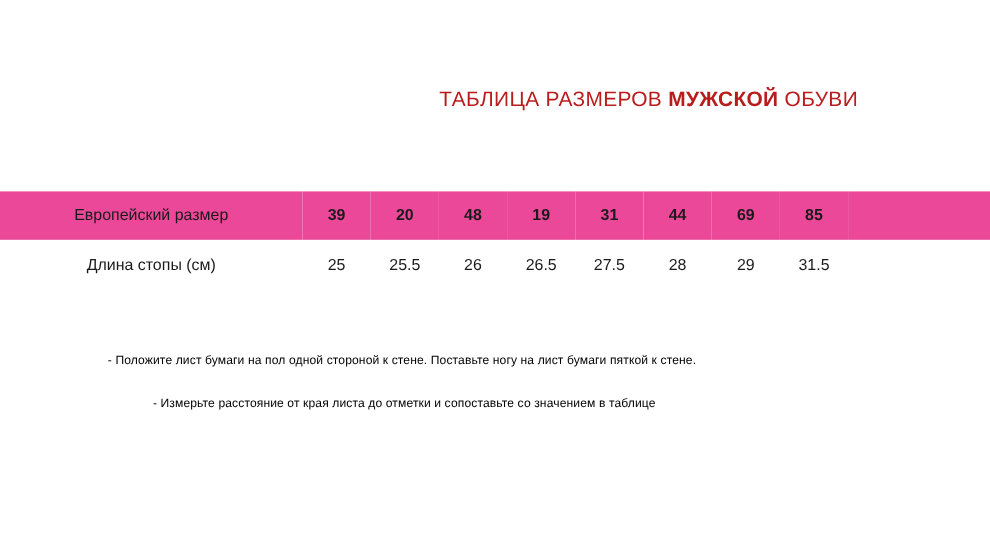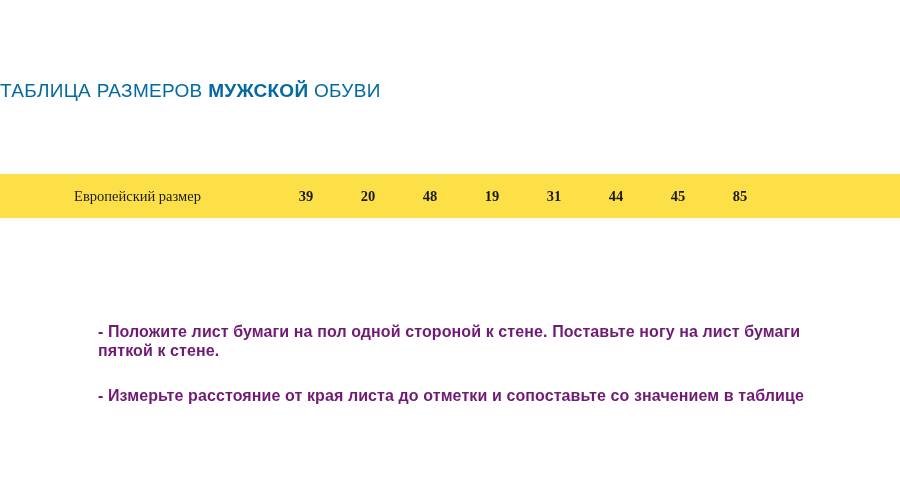--- a/index.html
+++ b/index.html
@@ -18,43 +18,42 @@
     position: relative;
     width: 900px;
     height: 500px;
     box-sizing: border-box;
   }
   .title {
     position: absolute;
     top: 80px;
     left: 0;
     width: 780px;
-    text-align: left;
+    text-align: right;
     font-size: 19px;
     letter-spacing: 0.3px;
-    color: #0369a1;
+    color: #b91c1c;
     font-weight: 400;
   }
   .title .strong {
     font-weight: 700;
   }
   .table-wrap {
     position: absolute;
     top: 174px;
     left: 0;
     width: 900px;
   }
   table.size-table {
     width: 900px;
     border-collapse: collapse;
     table-layout: fixed;
   }
   table.size-table tr.header-row {
-    background: #fde047;
-    font-family: Liberation Serif, serif;
+    background: #ec4899;
   }
   table.size-table tr.header-row td {
     height: 44px;
   }
   table.size-table tr.data-row td {
     height: 45px;
   }
   table.size-table td {
     font-size: 14.5px;
     color: #1a1a1a;
@@ -83,29 +82,29 @@
   td.spacer {
     width: 130px;
   }
   .notes {
     position: absolute;
     top: 322px;
     left: 98px;
     width: 740px;
   }
   .note {
-    font-size: 16px;
-    color: #701a75;
+    font-size: 11px;
+    color: #000000;
     line-height: 1.2;
     margin-bottom: 26px;
     letter-spacing: 0.1px;
-    font-weight: bold;
   }
   .note:last-child {
     margin-bottom: 0;
+    margin-left: 41px;
   }
 </style>
 </head>
 <body>
 
 <div class="page">
 
   <div class="title">
     <span>ТАБЛИЦА РАЗМЕРОВ </span><span class="strong">МУЖСКОЙ</span><span> ОБУВИ</span>
   </div>
@@ -114,22 +113,34 @@
     <table class="size-table">
       <tbody>
           <tr class="header-row">
         <td class="row-label">Европейский размер</td>
         <td class="val">39</td>
         <td class="val">20</td>
         <td class="val">48</td>
         <td class="val">19</td>
         <td class="val">31</td>
         <td class="val">44</td>
-        <td class="val">45</td>
+        <td class="val">69</td>
         <td class="val">85</td>
+        <td class="spacer"></td>
+      </tr>
+      <tr class="data-row">
+        <td class="row-label">Длина стопы (см)</td>
+        <td class="val">25</td>
+        <td class="val">25.5</td>
+        <td class="val">26</td>
+        <td class="val">26.5</td>
+        <td class="val">27.5</td>
+        <td class="val">28</td>
+        <td class="val">29</td>
+        <td class="val">31.5</td>
         <td class="spacer"></td>
       </tr>
     </tbody>
       </table>
   </div>
 
   <div class="notes">
     <div class="note">- Положите лист бумаги на пол одной стороной к стене. Поставьте ногу на лист бумаги пяткой к стене.</div>
     <div class="note">- Измерьте расстояние от края листа до отметки и сопоставьте со значением в таблице</div>
   </div>

